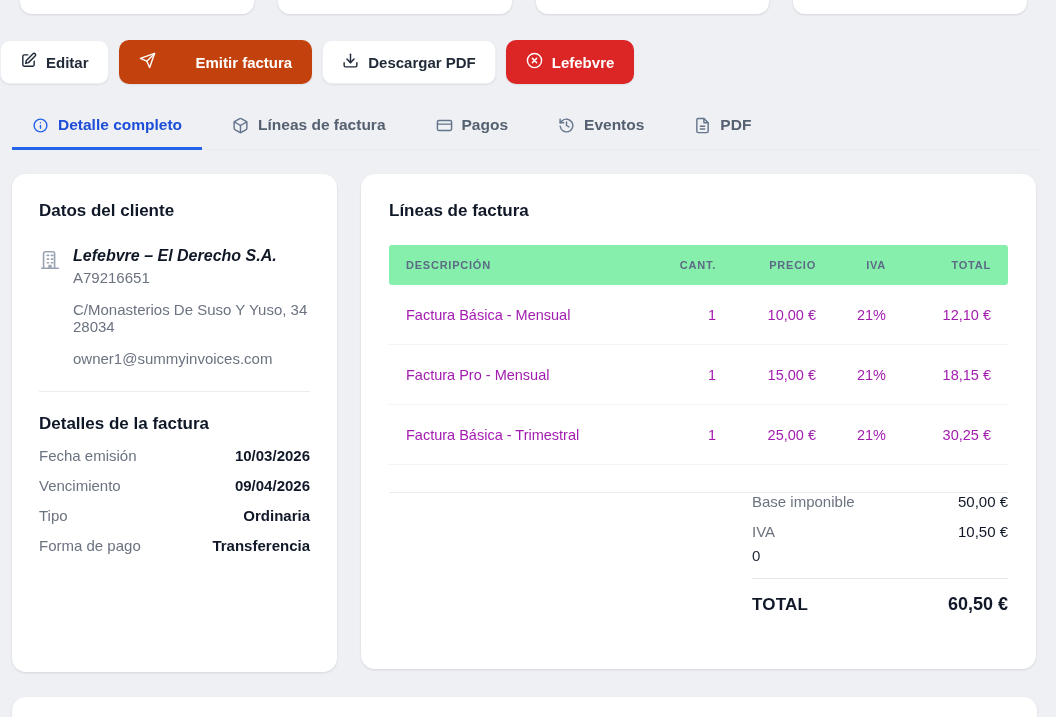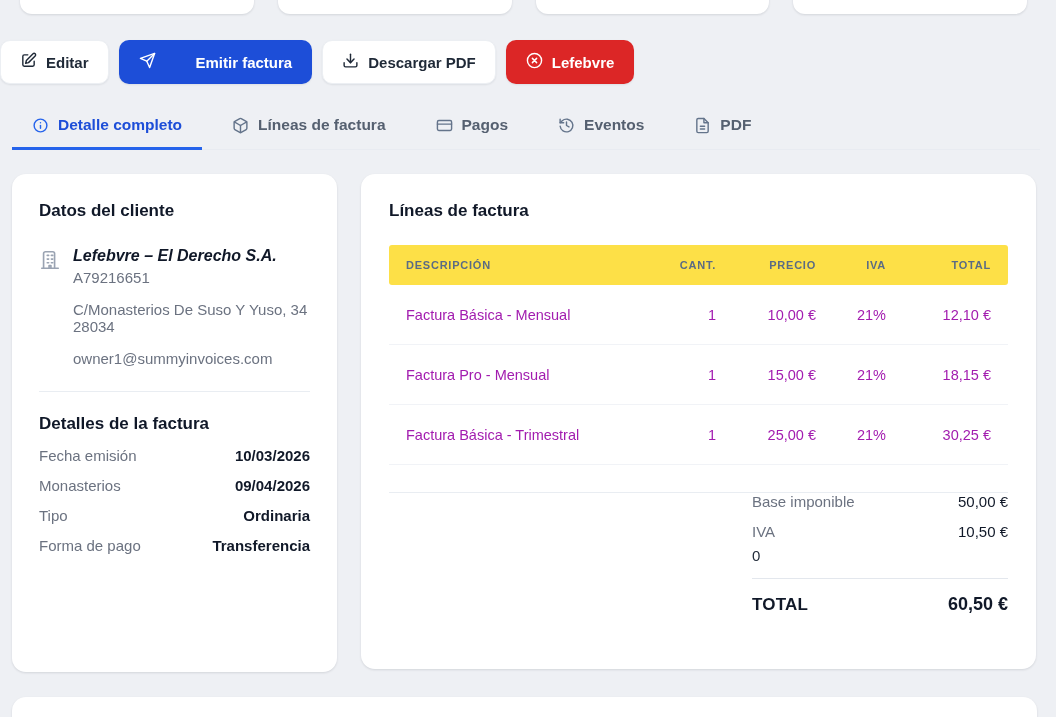--- a/index.html
+++ b/index.html
@@ -25,21 +25,21 @@
   .btn {
     display: inline-flex; align-items: center; gap: 9px;
     height: 44px; padding: 0 19px;
     border-radius: 10px; border: 1px solid transparent;
     font-size: 15px; font-weight: 700; cursor: pointer;
     font-family: inherit;
     background: #ffffff; color: #1f2937;
     box-shadow: 0 1px 2px rgba(16,24,40,.08);
   }
   .btn.ghost { border-color: #eceff3; }
-  .btn.primary { background: #1d4ed8; color: #ffffff; gap: 40px; }
+  .btn.primary { background: #c2410c; color: #ffffff; gap: 40px; }
   .btn.danger  { background: #dc2626; color: #ffffff; }
   .btn svg { flex: 0 0 auto; }
 
   
   .tabs { display: flex; align-items: stretch; gap: 10px; margin: 20px 16px 0 12px; border-bottom: 1px solid #e8ebf1; }
   .tab {
     display: inline-flex; align-items: center; gap: 9px;
     padding: 12px 20px 13px 20px;
     font-size: 15.5px; font-weight: 600; color: #556070;
     border-bottom: 3px solid transparent; margin-bottom: -1px;
@@ -64,21 +64,21 @@
   .detail-row { display: flex; justify-content: space-between; align-items: baseline; margin-top: 13px; }
   .detail-row:first-of-type { margin-top: 18px; }
   .detail-label { font-size: 15px; color: #6b7280; }
   .detail-value { font-size: 15px; font-weight: 700; color: #101828; }
 
   
   .right-card { flex: 1; min-height: 495px; padding: 27px 28px; }
   .table { margin-top: 24px; }
   .thead {
     display: flex; align-items: center;
-    background: #fde047; border-radius: 3px;
+    background: #86efac; border-radius: 3px;
     height: 40px; padding: 0 17px;
     font-size: 11px; font-weight: 700; letter-spacing: .07em;
     color: #5b6b84; text-transform: uppercase;
   }
   .trow {
     display: flex; align-items: center;
     height: 60px; padding: 0 17px;
     border-bottom: 1px solid #f1f3f7;
     font-size: 14.5px; color: #a21caf;
   }
@@ -222,21 +222,21 @@
 
     <hr class="divider">
 
     <div class="section-title">Detalles de la factura</div>
 
     <div class="detail-row">
       <span class="detail-label">Fecha emisión</span>
       <span class="detail-value">10/03/2026</span>
     </div>
     <div class="detail-row">
-      <span class="detail-label">Monasterios</span>
+      <span class="detail-label">Vencimiento</span>
       <span class="detail-value">09/04/2026</span>
     </div>
     <div class="detail-row">
       <span class="detail-label">Tipo</span>
       <span class="detail-value">Ordinaria</span>
     </div>
     <div class="detail-row">
       <span class="detail-label">Forma de pago</span>
       <span class="detail-value">Transferencia</span>
     </div>

